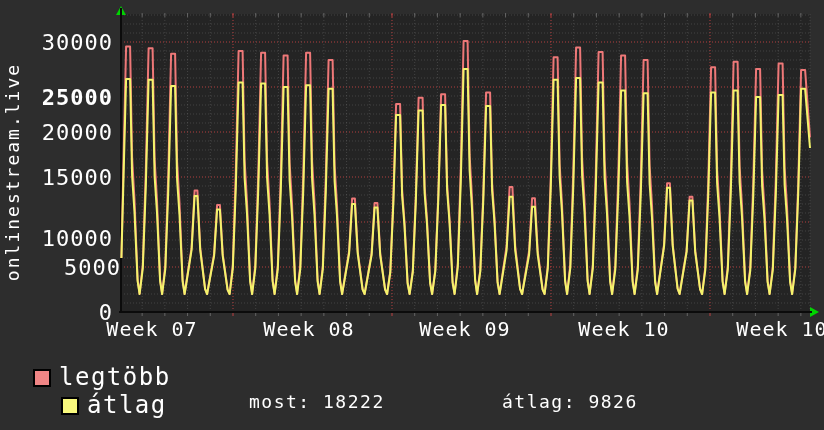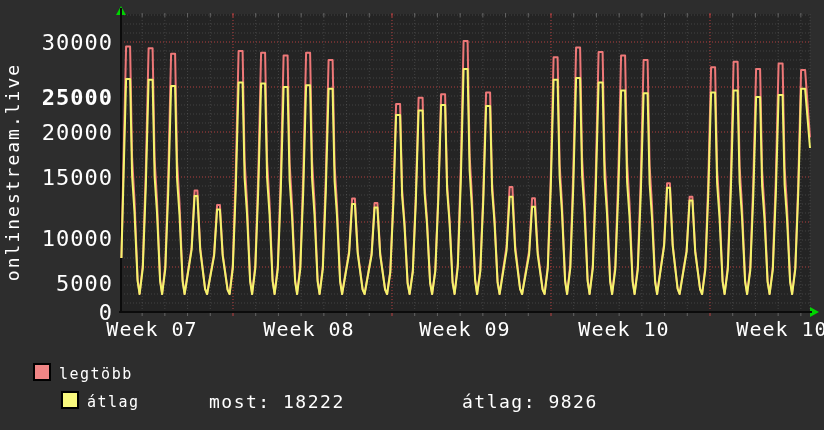--- a/index.html
+++ b/index.html
@@ -10,22 +10,22 @@
   .vtitle{position:absolute;left:-137px;top:161px;width:300px;height:22px;
           text-align:center;font-size:18px;letter-spacing:2px;
           transform:rotate(-90deg);white-space:nowrap;}
   .ylab{position:absolute;left:0;width:113px;text-align:right;font-size:22px;
         letter-spacing:1px;height:22px;line-height:22px;}
   .xlab{position:absolute;top:317px;font-size:20px;letter-spacing:1px;
         transform:translateX(-50%);white-space:nowrap;}
   .lg-row{position:absolute;left:33px;height:22px;white-space:nowrap;}
   .lg-swatch{display:inline-block;width:14px;height:14px;border:2px solid #000;
              vertical-align:-2px;margin-right:8px;}
-  .lg-label{font-size:15px;letter-spacing:1.5px;}
-  .stat{position:absolute;top:391px;font-size:18px;letter-spacing:1.5px;white-space:nowrap;}
+  .lg-label{font-size:24px;letter-spacing:1.5px;}
+  .stat{position:absolute;top:391px;font-size:18px;letter-spacing:1.5px;white-space:nowrap;margin-left:40px;}
 </style>
 </head>
 <body>
 
 <div id="app">
   <div id="plotbg"></div>
 
   <div class="vtitle">onlinestream.live</div>
 
   <svg id="plot-svg" width="824" height="430">
@@ -156,21 +156,21 @@
       <line x1="800.8571428571429" y1="312" x2="800.8571428571429" y2="316" stroke="#6a6a6a" stroke-width="1" stroke-opacity="0.9"></line>
       <line x1="810" y1="14" x2="810" y2="312" stroke="#6a6a6a" stroke-width="1" stroke-dasharray="1 2" stroke-opacity="0.45"></line>
       <line x1="121" y1="8" x2="121" y2="313" stroke="#0b0b0b" stroke-width="2" stroke-opacity="1"></line>
       <line x1="119" y1="312" x2="812" y2="312" stroke="#0b0b0b" stroke-width="2" stroke-opacity="1"></line>
       <polyline points="121.4,258.0 123.3,170.3 126.1,46.5 130.1,46.5 132.1,157.9 134.5,199.9 137.6,279.1 139.6,294.0 142.8,264.5 145.8,171.2 148.6,48.3 152.6,48.3 154.6,158.9 157.0,200.6 160.1,279.3 162.1,294.0 165.3,265.2 168.3,173.8 171.1,53.7 175.1,53.7 177.1,161.8 179.5,202.7 182.6,279.6 184.6,294.0 191.6,247.4 194.6,190.5 197.4,190.5 200.2,247.4 205.1,288.8 207.1,294.0 214.1,253.9 217.1,204.9 219.9,204.9 222.7,253.9 227.6,289.5 229.6,294.0 232.8,264.8 235.8,172.5 238.6,51.0 242.6,51.0 244.6,160.3 247.0,201.7 250.1,279.4 252.1,294.0 255.3,265.1 258.3,173.4 261.1,52.8 265.1,52.8 267.1,161.3 269.5,202.3 272.6,279.5 274.6,294.0 277.8,265.4 280.8,174.8 283.6,55.5 287.6,55.5 289.6,162.8 292.0,203.4 295.1,279.7 297.1,294.0 300.3,265.1 303.3,173.4 306.1,52.8 310.1,52.8 312.1,161.3 314.5,202.3 317.6,279.5 319.6,294.0 322.8,265.9 325.8,177.0 328.6,60.0 332.6,60.0 334.6,165.3 337.0,205.1 340.1,280.0 342.1,294.0 349.1,251.1 352.1,198.6 354.9,198.6 357.7,251.1 362.6,289.2 364.6,294.0 371.6,253.1 374.6,203.1 377.4,203.1 380.2,253.1 385.1,289.5 387.1,294.0 390.3,271.2 393.3,199.1 396.1,104.1 400.1,104.1 402.1,189.6 404.5,221.8 407.6,282.6 409.6,294.0 412.8,270.5 415.8,195.9 418.6,97.8 422.6,97.8 424.6,186.1 427.0,219.4 430.1,282.2 432.1,294.0 435.3,270.0 438.3,194.1 441.1,94.2 445.1,94.2 447.1,184.1 449.5,218.1 452.6,282.0 454.6,294.0 457.8,263.7 460.8,167.6 463.6,41.1 467.6,41.1 469.6,154.9 472.0,197.9 475.1,278.8 477.1,294.0 480.3,269.8 483.3,193.2 486.1,92.4 490.1,92.4 492.1,183.1 494.5,217.4 497.6,281.9 499.6,294.0 506.6,245.8 509.6,186.9 512.4,186.9 515.2,245.8 520.1,288.6 522.1,294.0 529.1,250.9 532.1,198.2 534.9,198.2 537.7,250.9 542.6,289.2 544.6,294.0 547.8,265.6 550.8,175.7 553.6,57.3 557.6,57.3 559.6,163.8 562.0,204.1 565.1,279.8 567.1,294.0 570.3,264.4 573.3,170.7 576.1,47.4 580.1,47.4 582.1,158.4 584.5,200.3 587.6,279.2 589.6,294.0 592.8,264.9 595.8,172.9 598.6,51.9 602.6,51.9 604.6,160.8 607.0,202.0 610.1,279.5 612.1,294.0 615.3,265.4 618.3,174.8 621.1,55.5 625.1,55.5 627.1,162.8 629.5,203.4 632.6,279.7 634.6,294.0 637.8,265.9 640.8,177.0 643.6,60.0 647.6,60.0 649.6,165.3 652.0,205.1 655.1,280.0 657.1,294.0 664.1,244.2 667.1,183.3 669.9,183.3 672.7,244.2 677.6,288.5 679.6,294.0 686.6,250.3 689.6,196.8 692.4,196.8 695.2,250.3 700.1,289.1 702.1,294.0 705.3,266.8 708.3,180.6 711.1,67.2 715.1,67.2 717.1,169.3 719.5,207.8 722.6,280.4 724.6,294.0 727.8,266.1 730.8,177.9 733.6,61.8 737.6,61.8 739.6,166.3 742.0,205.8 745.1,280.1 747.1,294.0 750.3,267.0 753.3,181.5 756.1,69.0 760.1,69.0 762.1,170.2 764.5,208.5 767.6,280.5 769.6,294.0 772.8,266.4 775.8,178.8 778.6,63.6 782.6,63.6 784.6,167.3 787.0,206.4 790.1,280.2 792.1,294.0 795.3,267.1 798.3,181.9 801.1,69.9 805.1,69.9 810.0,137.4" fill="none" stroke="#ee7878" stroke-width="2" stroke-linejoin="round"></polyline>
       <polyline points="121.4,258.0 123.3,186.4 126.1,78.9 130.1,78.9 132.1,175.7 134.5,212.3 137.6,281.1 139.6,294.0 142.8,268.3 145.8,186.9 148.6,79.8 152.6,79.8 154.6,176.2 157.0,212.6 160.1,281.1 162.1,294.0 165.3,269.1 168.3,190.1 171.1,86.1 175.1,86.1 177.1,179.7 179.5,215.0 182.6,281.5 184.6,294.0 191.6,249.9 194.6,195.9 197.4,195.9 200.2,249.9 205.1,289.1 207.1,294.0 214.1,255.9 217.1,209.4 219.9,209.4 222.7,255.9 227.6,289.8 229.6,294.0 232.8,268.6 235.8,188.3 238.6,82.5 242.6,82.5 244.6,177.7 247.0,213.6 250.1,281.3 252.1,294.0 255.3,268.7 258.3,188.7 261.1,83.4 265.1,83.4 267.1,178.2 269.5,214.0 272.6,281.4 274.6,294.0 277.8,269.2 280.8,190.5 283.6,87.0 287.6,87.0 289.6,180.1 292.0,215.3 295.1,281.6 297.1,294.0 300.3,268.9 303.3,189.6 306.1,85.2 310.1,85.2 312.1,179.2 314.5,214.7 317.6,281.5 319.6,294.0 322.8,269.4 325.8,191.4 328.6,88.8 332.6,88.8 334.6,181.1 337.0,216.0 340.1,281.7 342.1,294.0 349.1,253.5 352.1,204.0 354.9,204.0 357.7,253.5 362.6,289.5 364.6,294.0 371.6,255.1 374.6,207.6 377.4,207.6 380.2,255.1 385.1,289.7 387.1,294.0 390.3,272.5 393.3,204.4 396.1,114.9 400.1,114.9 402.1,195.5 404.5,225.9 407.6,283.3 409.6,294.0 412.8,272.0 415.8,202.2 418.6,110.4 422.6,110.4 424.6,193.0 427.0,224.2 430.1,283.0 432.1,294.0 435.3,271.3 438.3,199.5 441.1,105.0 445.1,105.0 447.1,190.0 449.5,222.2 452.6,282.7 454.6,294.0 457.8,267.0 460.8,181.5 463.6,69.1 467.6,69.1 469.6,170.3 472.0,208.5 475.1,280.5 477.1,294.0 480.3,271.4 483.3,199.9 486.1,105.9 490.1,105.9 492.1,190.5 494.5,222.5 497.6,282.7 499.6,294.0 506.6,250.3 509.6,196.8 512.4,196.8 515.2,250.3 520.1,289.1 522.1,294.0 529.1,254.7 532.1,206.7 534.9,206.7 537.7,254.7 542.6,289.6 544.6,294.0 547.8,268.3 550.8,186.9 553.6,79.8 557.6,79.8 559.6,176.2 562.0,212.6 565.1,281.1 567.1,294.0 570.3,268.1 573.3,186.0 576.1,78.0 580.1,78.0 582.1,175.2 584.5,211.9 587.6,281.0 589.6,294.0 592.8,268.6 595.8,188.3 598.6,82.5 602.6,82.5 604.6,177.7 607.0,213.6 610.1,281.3 612.1,294.0 615.3,269.6 618.3,192.3 621.1,90.6 625.1,90.6 627.1,182.1 629.5,216.7 632.6,281.8 634.6,294.0 637.8,269.9 640.8,193.7 643.6,93.3 647.6,93.3 649.6,183.6 652.0,217.7 655.1,282.0 657.1,294.0 664.1,246.2 667.1,187.8 669.9,187.8 672.7,246.2 677.6,288.7 679.6,294.0 686.6,251.9 689.6,200.4 692.4,200.4 695.2,251.9 700.1,289.3 702.1,294.0 705.3,269.8 708.3,193.2 711.1,92.4 715.1,92.4 717.1,183.1 719.5,217.4 722.6,281.9 724.6,294.0 727.8,269.6 730.8,192.3 733.6,90.6 737.6,90.6 739.6,182.1 742.0,216.7 745.1,281.8 747.1,294.0 750.3,270.3 753.3,195.4 756.1,96.9 760.1,96.9 762.1,185.6 764.5,219.1 767.6,282.2 769.6,294.0 772.8,270.1 775.8,194.6 778.6,95.1 782.6,95.1 784.6,184.6 787.0,218.4 790.1,282.1 792.1,294.0 795.3,269.4 798.3,191.4 801.1,88.8 805.1,88.8 810.0,148.0" fill="none" stroke="#f3f36b" stroke-width="2" stroke-linejoin="round"></polyline>
     </svg>
 
   <div id="ylabels">
       <div class="ylab" style="top: 302px;">0</div>
-      <div class="ylab" style="top: 273px;">5000</div>
+      <div class="ylab" style="top: 257px; padding-left: 8px;">5000</div>
       <div class="ylab" style="top: 228px;">10000</div>
       <div class="ylab" style="top: 167px;">15000</div>
       <div class="ylab" style="top: 122px;">20000</div>
       <div class="ylab" style="top: 87px; font-weight: bold;">25000</div>
       <div class="ylab" style="top: 32px;">30000</div>
     </div>
   <div id="xlabels">
       <div class="xlab" style="left: 152px;">Week 07</div>
       <div class="xlab" style="left: 309px; text-align: center;">Week 08</div>
       <div class="xlab" style="left: 465px;">Week 09</div>

